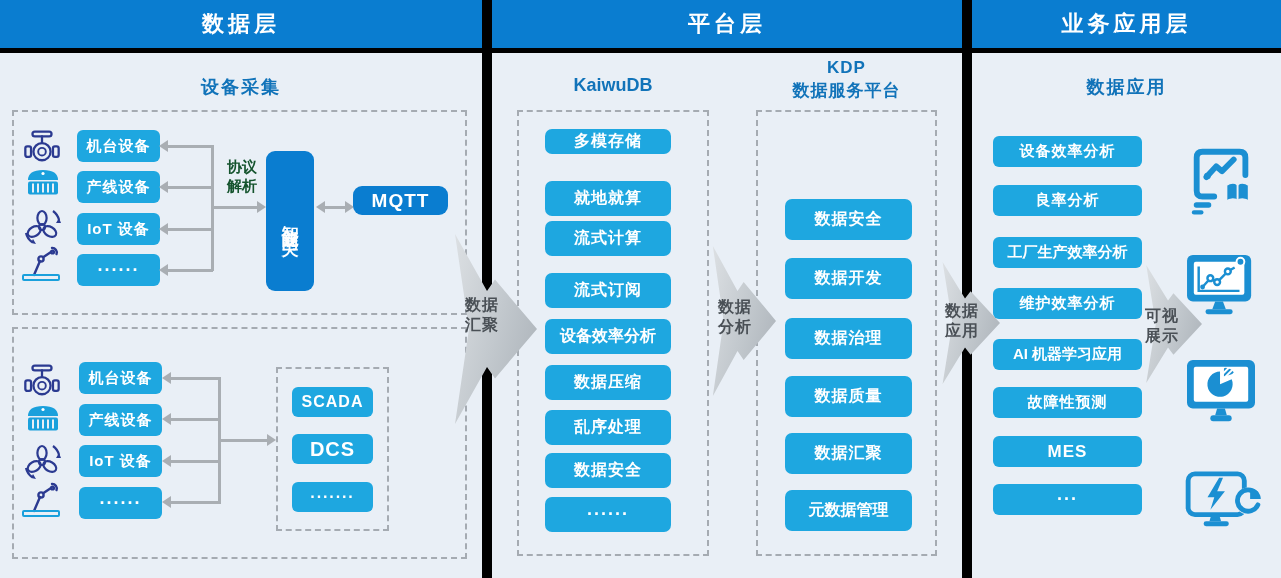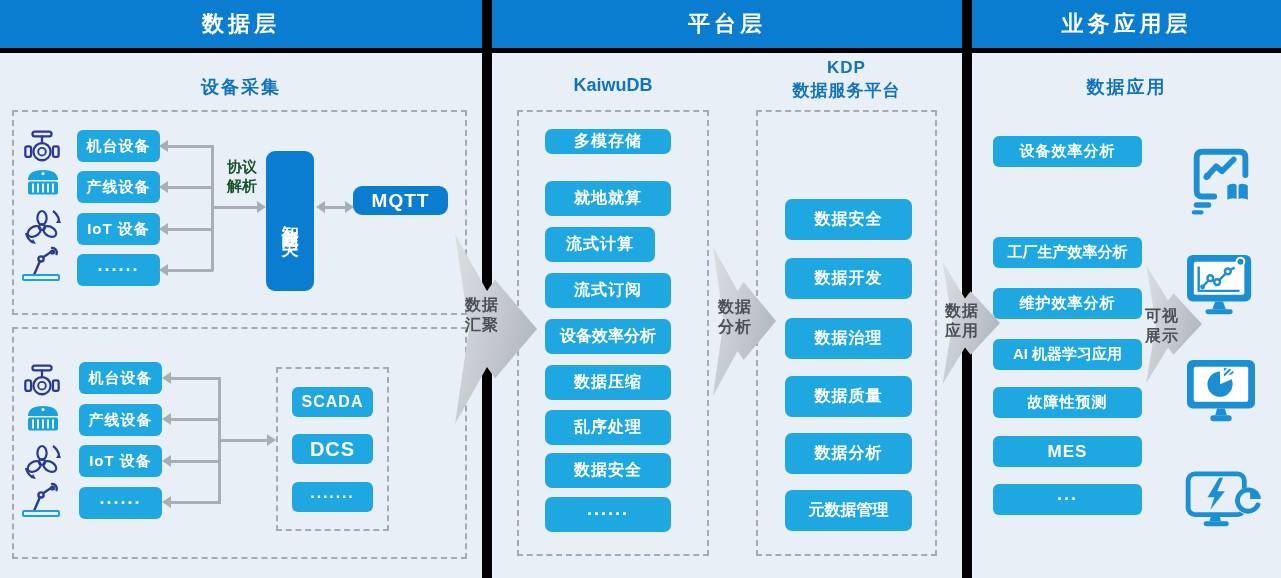--- a/index.html
+++ b/index.html
@@ -200,50 +200,51 @@
 
   <div class="panel" style="left:492px;width:470px">
     <div class="phead">平台层</div>
     <div class="pbody">
 
       <div class="sec-title" style="left:25px;width:192px;top:22px;letter-spacing:0">KaiwuDB</div>
       <div class="dashed" style="left:25px;top:57px;width:188px;height:442px"></div>
 
       <div class="kbox" style="left:53px;top:76px;width:126px;height:25px">多模存储</div>
       <div class="kbox" style="left:53px;top:128px;width:126px;height:35px">就地就算</div>
-      <div class="kbox" style="left:53px;top:174px;width:110px;height:35px">流式计算</div>
+      <div class="kbox" style="left:53px;top:168px;width:126px;height:35px">流式计算</div>
       <div class="kbox" style="left:53px;top:220px;width:126px;height:35px">流式订阅</div>
       <div class="kbox" style="left:53px;top:266px;width:126px;height:35px;letter-spacing:0">设备效率分析</div>
       <div class="kbox" style="left:53px;top:312px;width:126px;height:35px">数据压缩</div>
       <div class="kbox" style="left:53px;top:357px;width:126px;height:35px">乱序处理</div>
       <div class="kbox" style="left:53px;top:400px;width:126px;height:35px">数据安全</div>
       <div class="kbox" style="left:53px;top:444px;width:126px;height:35px;font-size:18px">······</div>
 
       <div class="sec-title" style="left:264px;width:181px;top:4px;font-size:17px;line-height:1.35;letter-spacing:1px">
         <div>KDP</div>
         <div>数据服务平台</div>
       </div>
       <div class="dashed" style="left:264px;top:57px;width:177px;height:442px"></div>
 
       <div class="kbox" style="left:293px;top:146px;width:127px;height:41px">数据安全</div>
       <div class="kbox" style="left:293px;top:205px;width:127px;height:41px">数据开发</div>
       <div class="kbox" style="left:293px;top:265px;width:127px;height:41px">数据治理</div>
       <div class="kbox" style="left:293px;top:323px;width:127px;height:41px">数据质量</div>
-      <div class="kbox" style="left:293px;top:380px;width:127px;height:41px">数据分析</div>
+      <div class="kbox" style="left:293px;top:380px;width:127px;height:41px">数据汇聚</div>
       <div class="kbox" style="left:293px;top:437px;width:127px;height:41px;letter-spacing:0">元数据管理</div>
     </div>
   </div>
 
   <div class="panel" style="left:972px;width:309px">
     <div class="phead">业务应用层</div>
     <div class="pbody">
 
       <div class="sec-title" style="left:0;width:309px;top:22px">数据应用</div>
 
       <div class="cbox" style="left:21px;top:83px;width:149px;height:31px">设备效率分析</div>
+      <div class="cbox" style="left:21px;top:132px;width:149px;height:31px">良率分析</div>
       <div class="cbox" style="left:21px;top:184px;width:149px;height:31px;letter-spacing:0">工厂生产效率分析</div>
       <div class="cbox" style="left:21px;top:235px;width:149px;height:31px">维护效率分析</div>
       <div class="cbox" style="left:21px;top:286px;width:149px;height:31px;letter-spacing:0">AI 机器学习应用</div>
       <div class="cbox" style="left:21px;top:334px;width:149px;height:31px">故障性预测</div>
       <div class="cbox" style="left:21px;top:383px;width:149px;height:31px;font-size:17px">MES</div>
       <div class="cbox" style="left:21px;top:431px;width:149px;height:31px;font-size:18px">···</div>
 
       <svg class="ic" style="left:213px;top:89px" width="74" height="74" viewBox="0 0 76 76">
         <g fill="none" stroke="#1b8fd2" stroke-width="6" stroke-linecap="round" stroke-linejoin="round">
           <path d="M30 56 L18 56 Q12 56 12 50 L12 16 Q12 10 18 10 L56 10 Q62 10 62 16 L62 34"></path>

